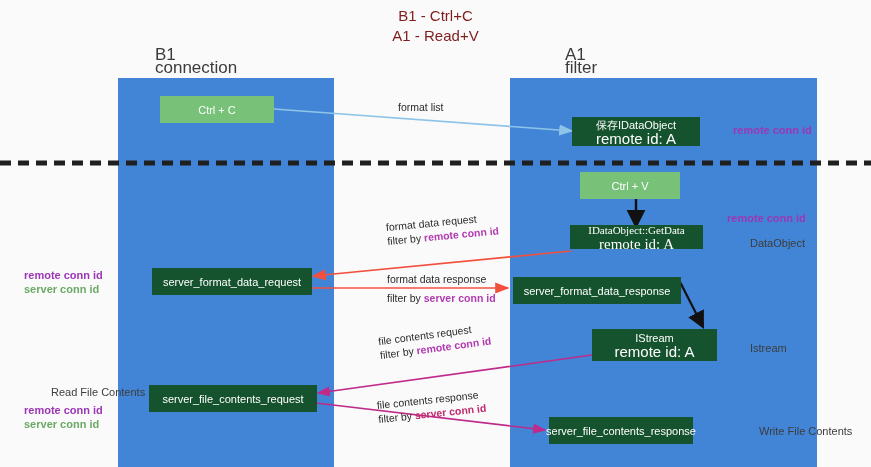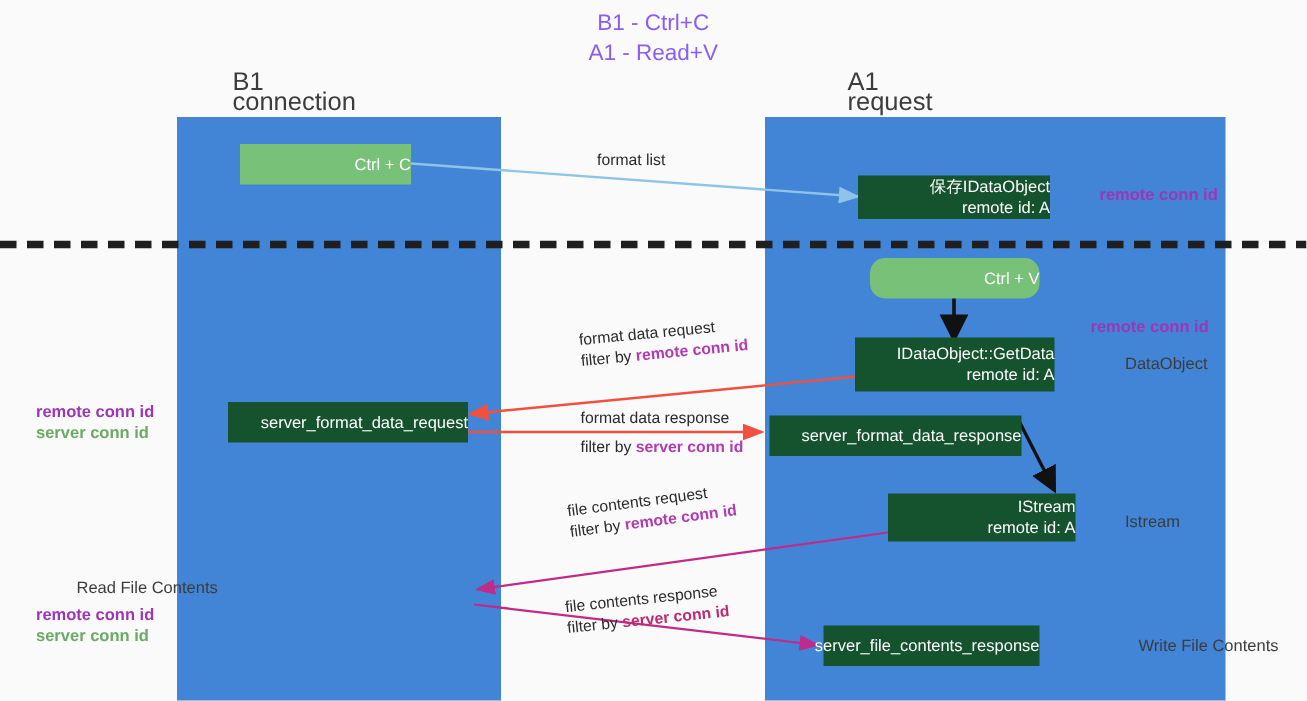--- a/index.html
+++ b/index.html
@@ -10,41 +10,41 @@
     font-family:"Liberation Sans","DejaVu Sans",sans-serif;
     position:relative;
     overflow:hidden;
     color:#3c3c3c;
   }
   #stage{position:absolute;left:0;top:0;width:871px;height:467px;}
 
   
   .title{
     position:absolute;left:0;top:6px;width:871px;
-    text-align:center;font-size:15px;line-height:20px;color:#8b5cf6;
+    text-align:center;font-size:15px;line-height:20px;color:#7f1d1d;
   }
 
   
   .colhead{
     position:absolute;font-size:17px;line-height:13px;color:#3c3c3c;
   }
 
   
   .lane{position:absolute;background:#4285d6;}
 
   
   .node{
     position:absolute;
-    display:flex;flex-direction:column;align-items:flex-end;justify-content:center;
+    display:flex;flex-direction:column;align-items:center;justify-content:center;
     color:#ffffff;font-size:11px;line-height:14px;text-align:center;
     box-sizing:border-box;
   }
   .node.orange{background:#14532d;}
   .node.green{background:#77c178;}
-  .node .l2{font-size:11px;}
+  .node .l2{font-size:15px;}
 
   
   .ann{position:absolute;font-size:11px;line-height:14px;}
   .ann.purple{color:#9c36b5;font-weight:bold;}
   .ann.green{color:#6aaa64;font-weight:bold;}
   .ann.dark{color:#3c3c3c;margin-left:23px;}
 
   
   .elabel{
     position:absolute;font-size:10.5px;line-height:14px;color:#2b2b2b;
@@ -65,21 +65,21 @@
     <div>B1 - Ctrl+C</div>
     <div>A1 - Read+V</div>
   </div>
 
   <div class="colhead" style="left:155px;top:48px;width:120px;">
     <div>B1</div>
     <div>connection</div>
   </div>
   <div class="colhead" style="left:565px;top:48px;width:120px;">
     <div>A1</div>
-    <div>request</div>
+    <div>filter</div>
   </div>
 
   <div class="lane" style="left:118px;top:78px;width:216px;height:389px;"></div>
   <div class="lane" style="left:510px;top:78px;width:307px;height:389px;"></div>
 
   <svg class="wires" viewBox="0 0 871 467">
     <defs>
       <marker id="ah-blue" markerWidth="9" markerHeight="7" refX="8" refY="3.5" orient="auto">
         <polygon points="0 0, 9 3.5, 0 7" fill="#8ec4e8"></polygon>
       </marker>
@@ -129,42 +129,45 @@
 
   <div class="node green" style="left:160px;top:96px;width:114px;height:27px;">
     <div>Ctrl + C</div>
   </div>
 
   <div class="node orange" style="left:572px;top:117px;width:128px;height:29px;">
     <div>保存IDataObject</div>
     <div class="l2">remote id: A</div>
   </div>
 
-  <div class="node green" style="left:580px;top:172px;width:113px;height:27px;border-radius:10px;">
+  <div class="node green" style="left:580px;top:172px;width:100px;height:27px;">
     <div>Ctrl + V</div>
   </div>
 
-  <div class="node orange" style="left:570px;top:225px;width:133px;height:36px;">
+  <div class="node orange" style="left:570px;top:225px;width:133px;height:24px;font-family:Liberation Serif, serif;">
     <div>IDataObject::GetData</div>
     <div class="l2">remote id: A</div>
   </div>
 
   <div class="node orange" style="left:152px;top:268px;width:160px;height:27px;">
     <div>server_format_data_request</div>
   </div>
 
   <div class="node orange" style="left:513px;top:277px;width:168px;height:27px;">
     <div>server_format_data_response</div>
   </div>
 
   <div class="node orange" style="left:592px;top:329px;width:125px;height:32px;">
     <div>IStream</div>
     <div class="l2">remote id: A</div>
   </div>
 
+  <div class="node orange" style="left:149px;top:385px;width:168px;height:27px;">
+    <div>server_file_contents_request</div>
+  </div>
 
   <div class="node orange" style="left:549px;top:417px;width:144px;height:27px;">
     <div>server_file_contents_response</div>
   </div>
 
   <div class="elabel" style="left:398px;top:100px;">
     <div>format list</div>
   </div>
 
   <div class="elabel rot" style="left:388px;top:220px;transform:rotate(-5.5deg);">

